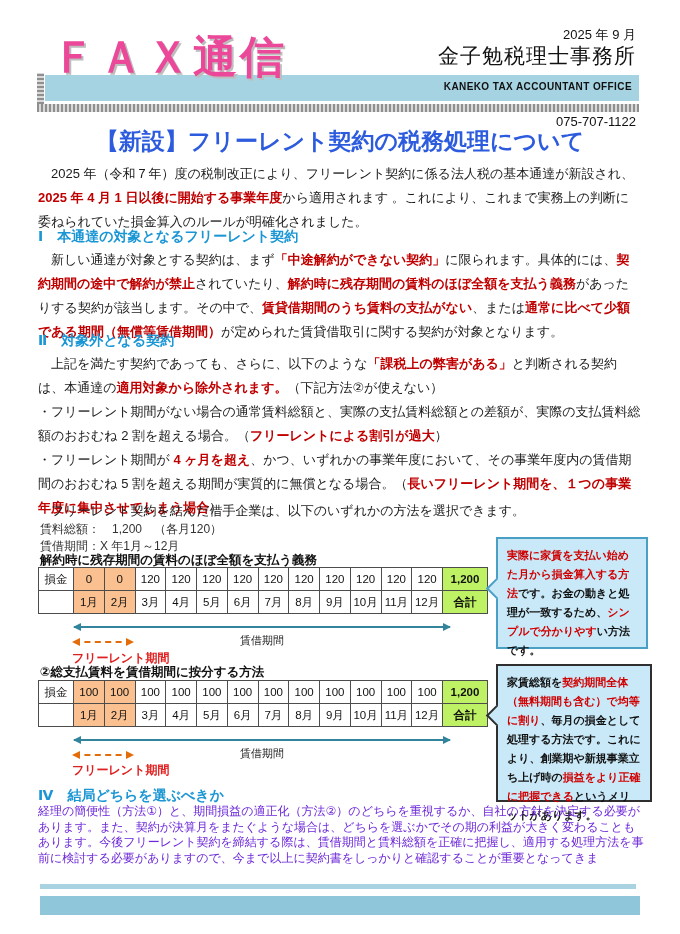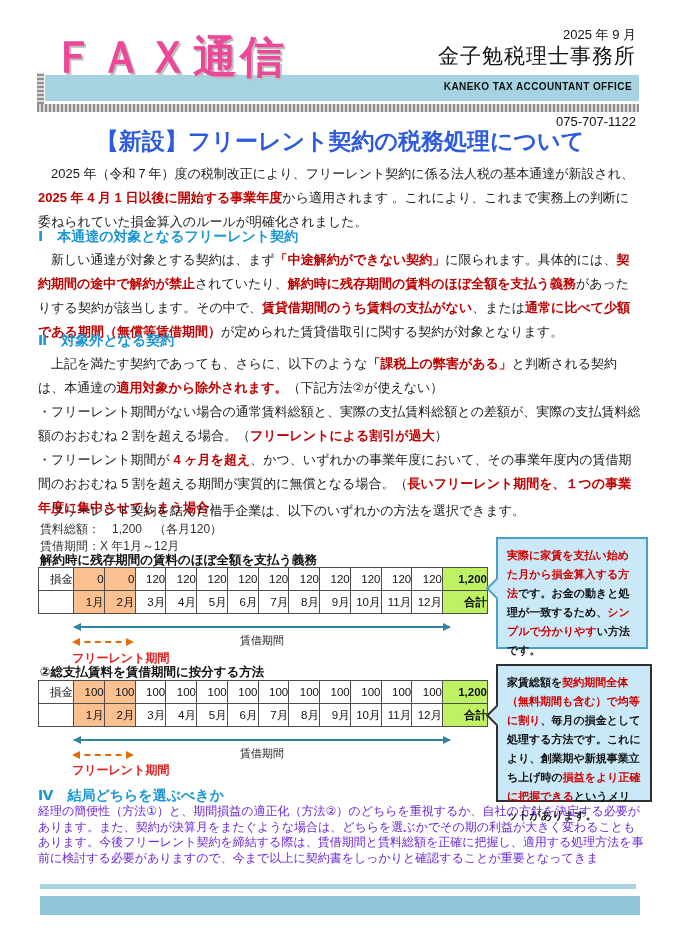--- a/index.html
+++ b/index.html
@@ -27,21 +27,21 @@
   .body-text{font-size:13px;line-height:24px;color:#1a1a1a;width:604px;left:38px;}
   .red{color:#c00000;font-weight:bold;}
   .sec-h{left:38px;font-size:14px;font-weight:bold;color:#1b96d4;width:604px;}
 
   
   .info-line{left:40px;font-size:12px;color:#333;}
   .method-title{left:40px;font-size:12.5px;font-weight:bold;color:#111;}
 
   
   .rent-table{border-collapse:collapse;table-layout:fixed;width:450px;font-size:11.5px;}
-  .rent-table td{border:1px solid #4d4d4d;text-align:right;height:22px;padding:0;background:#fff;color:#111;}
+  .rent-table td{border:1px solid #4d4d4d;text-align:center;height:22px;padding:0;background:#fff;color:#111;}
   .rent-table td:first-child{width:34px;}
   .rent-table td:last-child{width:44px;}
   .rent-table td.peach{background:#fac090;}
   .rent-table td.total{background:#bef264;font-weight:bold;}
   .tbl1{left:38px;top:567px;}
   .tbl2{left:38px;top:680px;}
 
   
   .arr{height:0;border-top:2px solid #31849b;}
   .arr::before,.arr::after{content:"";position:absolute;top:-5px;

